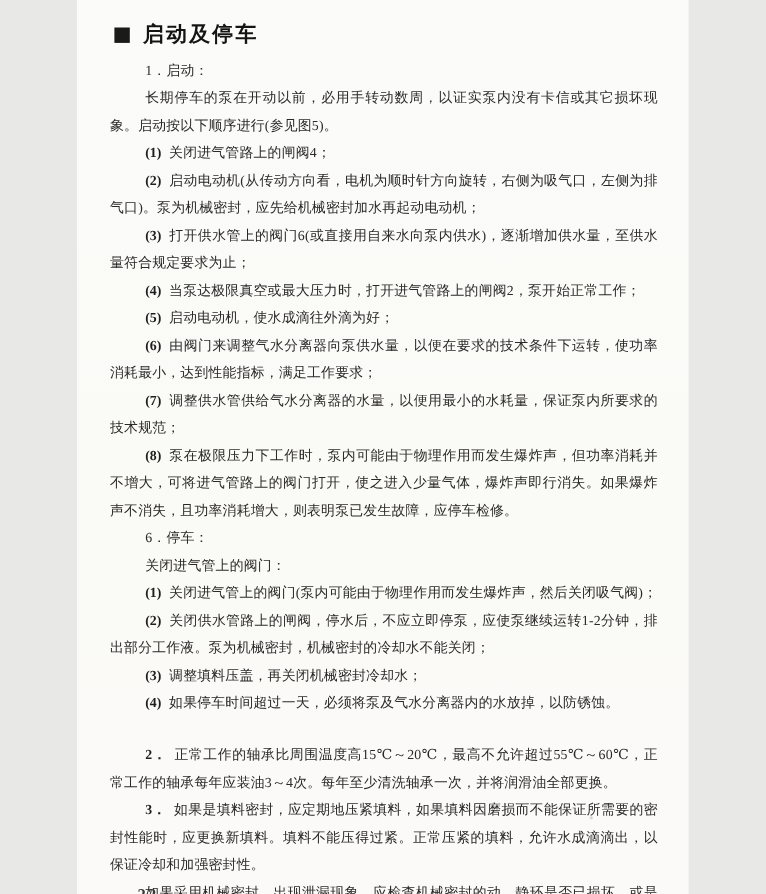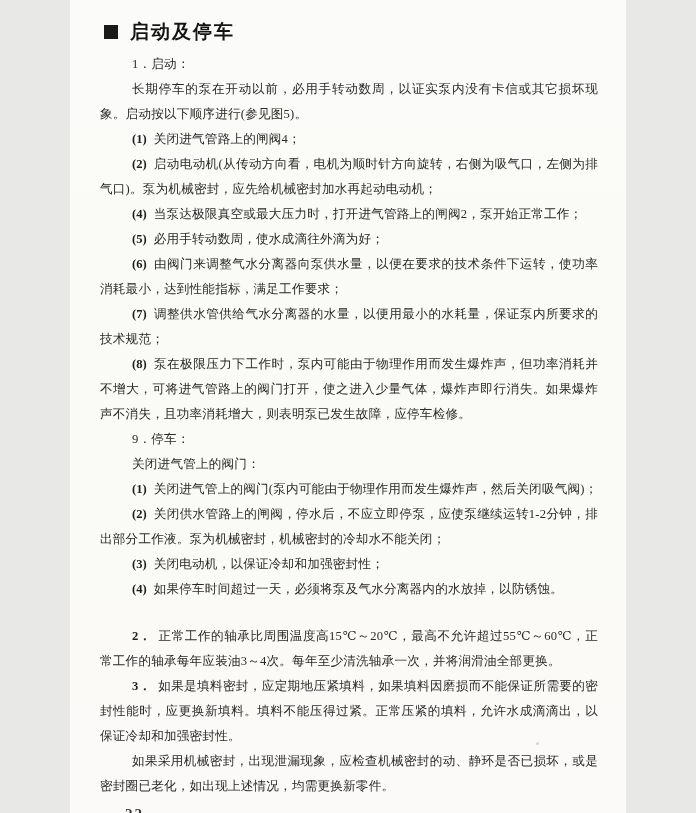--- a/index.html
+++ b/index.html
@@ -74,32 +74,33 @@
     <h2 class="sec-heading">
       <span class="sq"></span>
       <span>启动及停车</span>
     </h2>
 
     <p class="t">1．启动：</p>
     <p class="t">长期停车的泵在开动以前，必用手转动数周，以证实泵内没有卡信或其它损坏现象。启动按以下顺序进行(参见图5)。</p>
 
     <p class="t"><b class="num">(1)</b><span>关闭进气管路上的闸阀4；</span></p>
     <p class="t"><b class="num">(2)</b><span>启动电动机(从传动方向看，电机为顺时针方向旋转，右侧为吸气口，左侧为排气口)。泵为机械密封，应先给机械密封加水再起动电动机；</span></p>
+    <p class="t"><b class="num">(3)</b><span>打开供水管上的阀门6(或直接用自来水向泵内供水)，逐渐增加供水量，至供水量符合规定要求为止；</span></p>
     <p class="t"><b class="num">(4)</b><span>当泵达极限真空或最大压力时，打开进气管路上的闸阀2，泵开始正常工作；</span></p>
-    <p class="t"><b class="num">(5)</b><span>必用手转动数周，使水成滴往外滴为好；</span></p>
+    <p class="t"><b class="num">(5)</b><span>启动电动机，使水成滴往外滴为好；</span></p>
     <p class="t"><b class="num">(6)</b><span>由阀门来调整气水分离器向泵供水量，以便在要求的技术条件下运转，使功率消耗最小，达到性能指标，满足工作要求；</span></p>
     <p class="t"><b class="num">(7)</b><span>调整供水管供给气水分离器的水量，以便用最小的水耗量，保证泵内所要求的技术规范；</span></p>
     <p class="t"><b class="num">(8)</b><span>泵在极限压力下工作时，泵内可能由于物理作用而发生爆炸声，但功率消耗并不增大，可将进气管路上的阀门打开，使之进入少量气体，爆炸声即行消失。如果爆炸声不消失，且功率消耗增大，则表明泵已发生故障，应停车检修。</span></p>
 
-    <p class="t">9．停车：</p>
+    <p class="t">6．停车：</p>
     <p class="t">关闭进气管上的阀门：</p>
 
     <p class="t"><b class="num">(1)</b><span>关闭进气管上的阀门(泵内可能由于物理作用而发生爆炸声，然后关闭吸气阀)；</span></p>
     <p class="t"><b class="num">(2)</b><span>关闭供水管路上的闸阀，停水后，不应立即停泵，应使泵继续运转1-2分钟，排出部分工作液。泵为机械密封，机械密封的冷却水不能关闭；</span></p>
-    <p class="t"><b class="num">(3)</b><span>关闭电动机，以保证冷却和加强密封性；</span></p>
+    <p class="t"><b class="num">(3)</b><span>调整填料压盖，再关闭机械密封冷却水；</span></p>
     <p class="t"><b class="num">(4)</b><span>如果停车时间超过一天，必须将泵及气水分离器内的水放掉，以防锈蚀。</span></p>
   </section>
 
   <section class="sec2">
 
     <p class="t"><b class="num">2．</b><span>正常工作的轴承比周围温度高15℃～20℃，最高不允许超过55℃～60℃，正常工作的轴承每年应装油3～4次。每年至少清洗轴承一次，并将润滑油全部更换。</span></p>
     <p class="t"><b class="num">3．</b><span>如果是填料密封，应定期地压紧填料，如果填料因磨损而不能保证所需要的密封性能时，应更换新填料。填料不能压得过紧。正常压紧的填料，允许水成滴滴出，以保证冷却和加强密封性。</span></p>
     <p class="t">如果采用机械密封，出现泄漏现象，应检查机械密封的动、静环是否已损坏，或是密封圈已老化，如出现上述情况，均需更换新零件。</p>
   </section>
 

